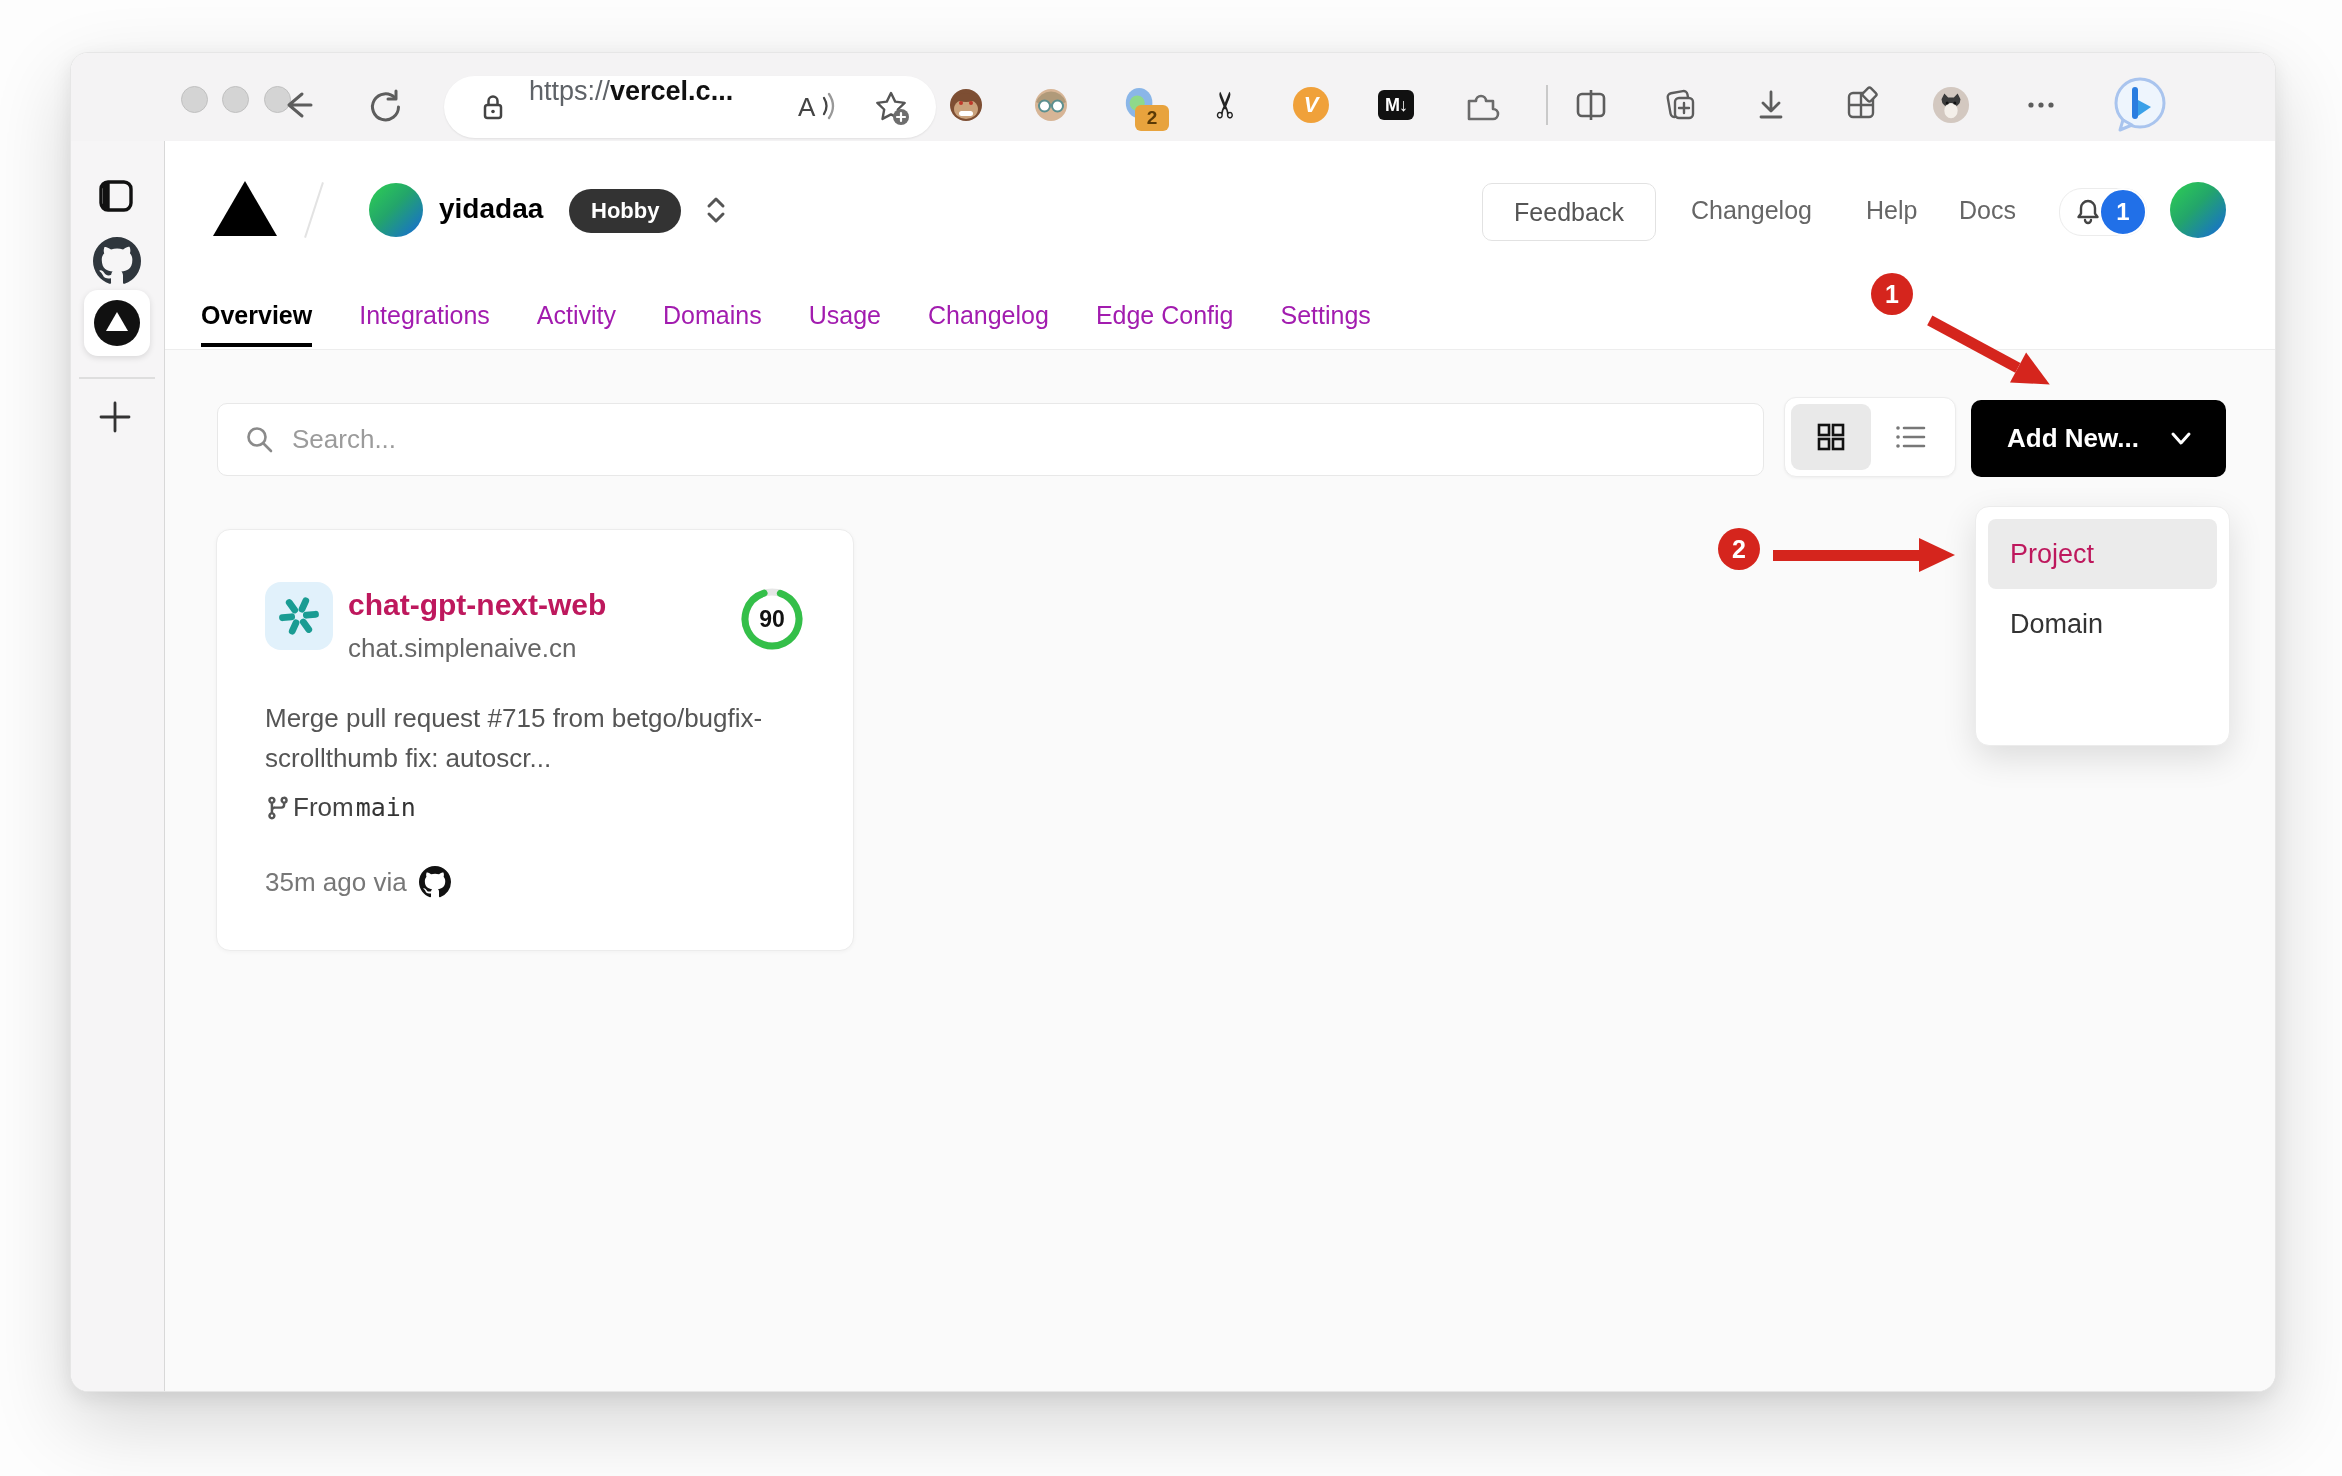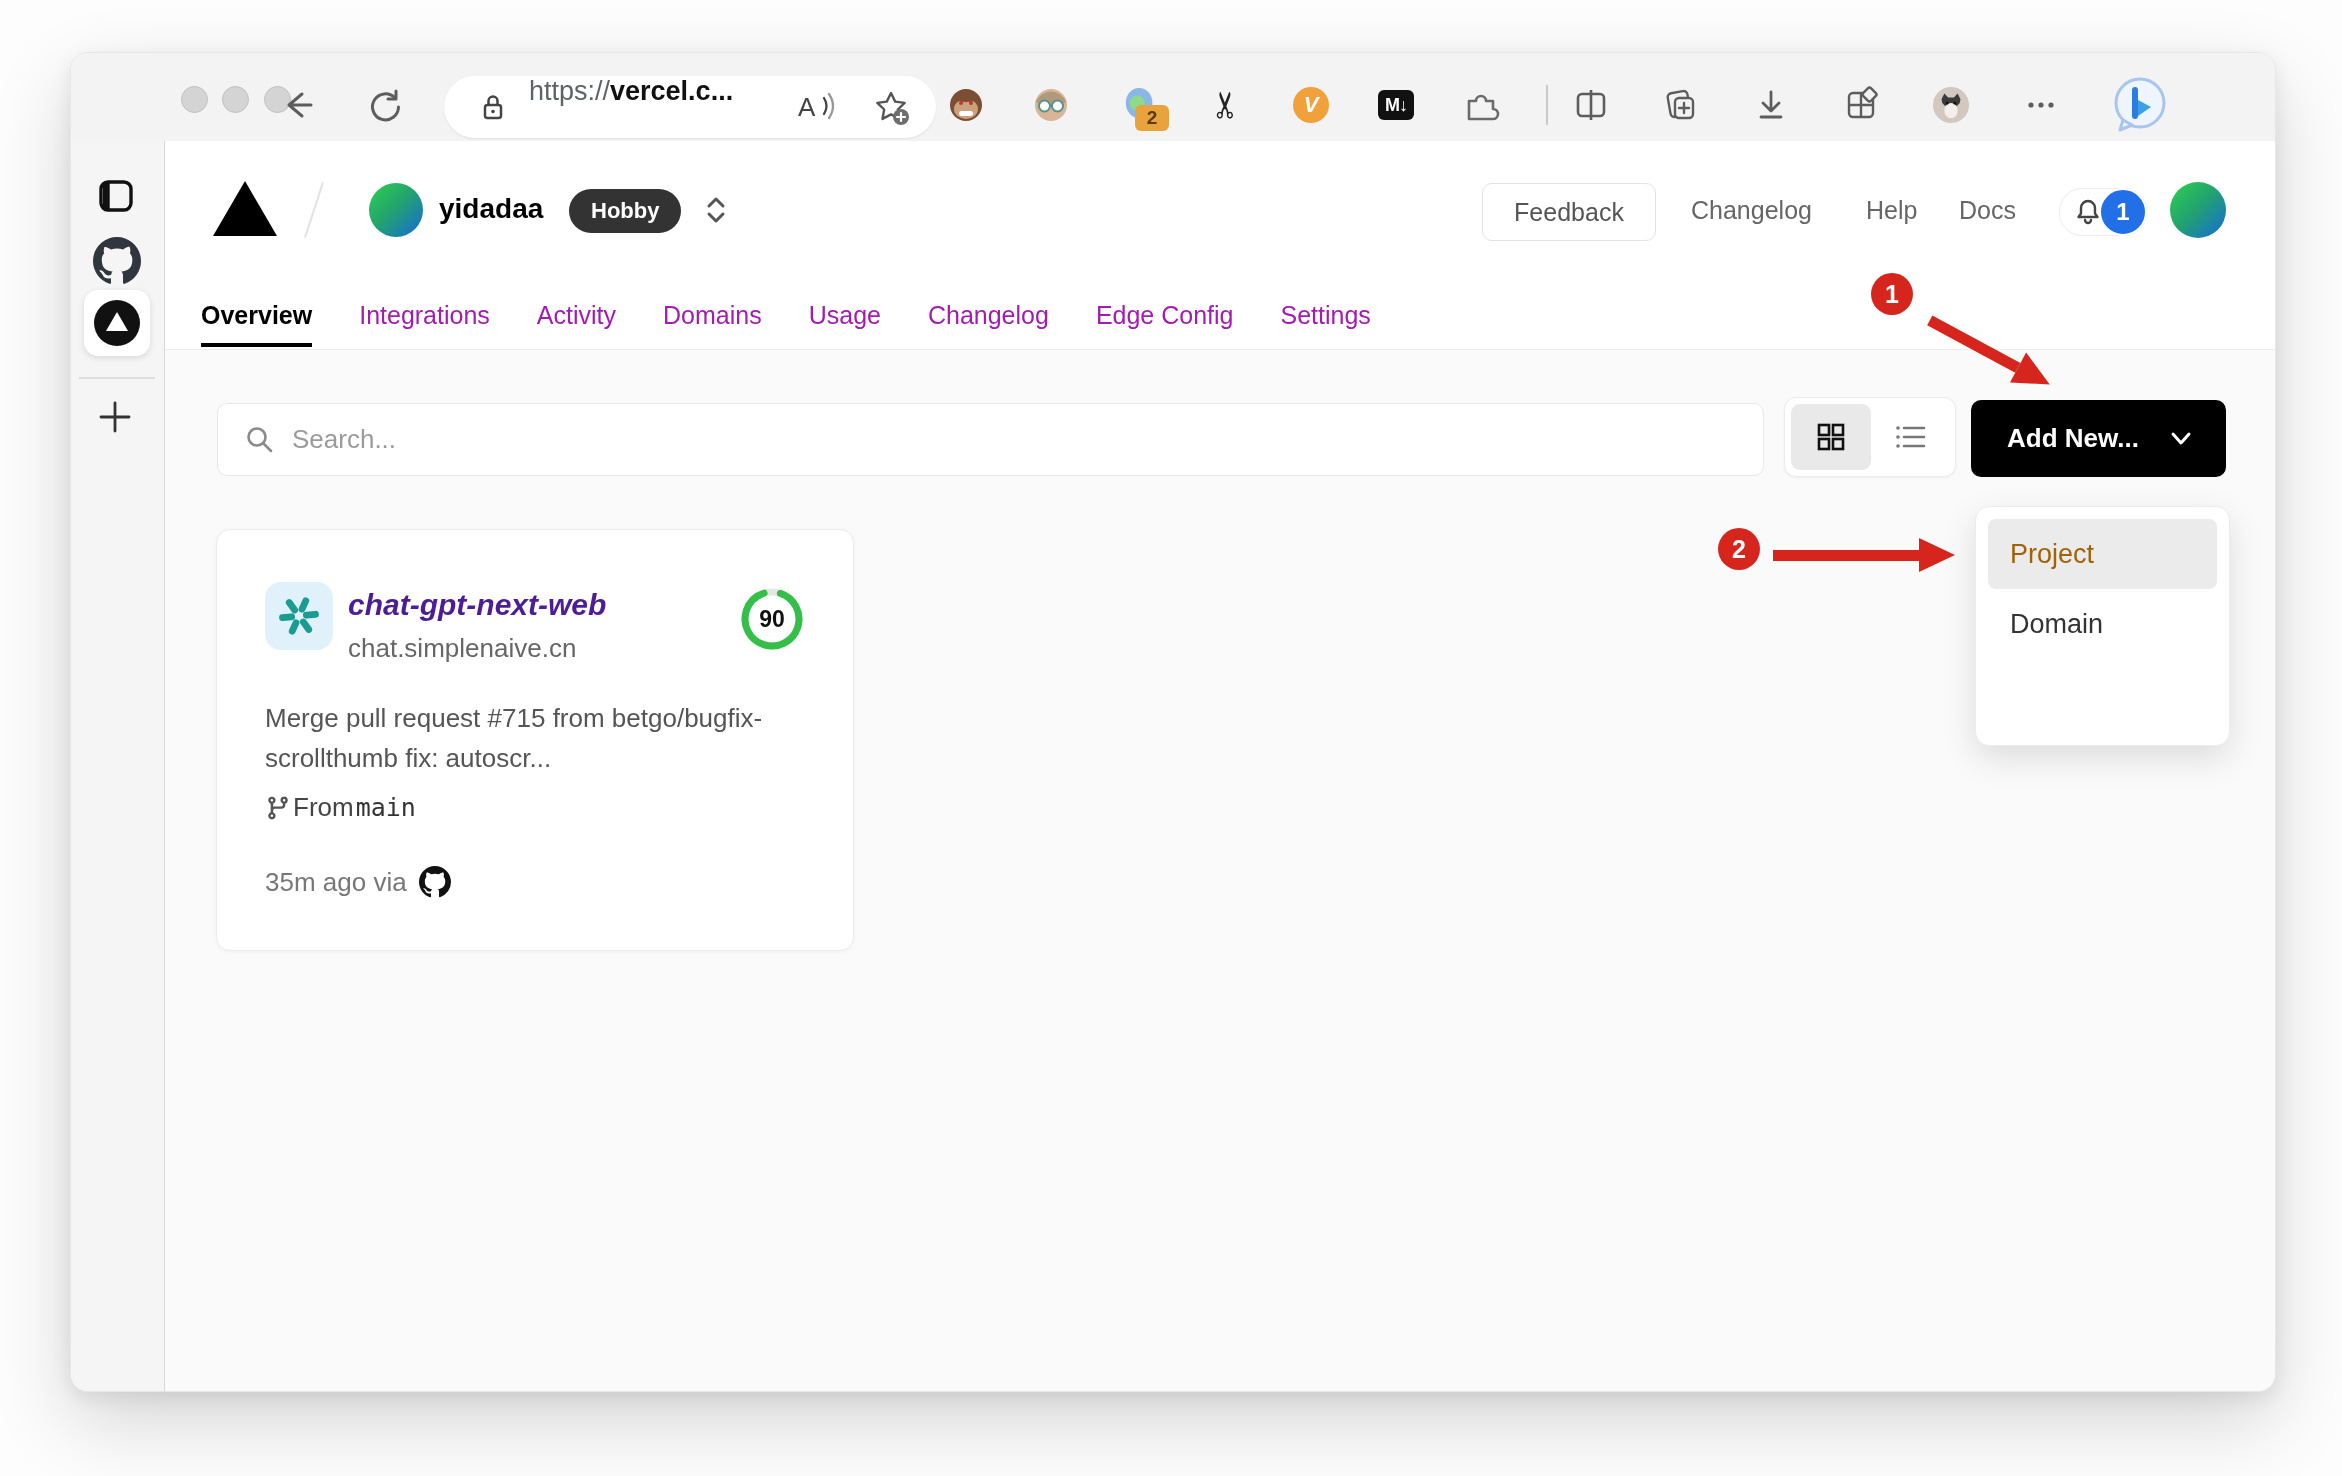--- a/index.html
+++ b/index.html
@@ -57,27 +57,27 @@
   .toggle-group{position:absolute;left:1619px;top:256px;width:170px;height:78px;background:#fff;border:1px solid #ececec;
     border-radius:12px;box-shadow:0 1px 3px rgba(0,0,0,.05);}
   .toggle-sel{position:absolute;left:6px;top:6px;width:80px;height:66px;border-radius:9px;background:#e9e9e9;
     display:flex;align-items:center;justify-content:center;}
   .add-new{position:absolute;left:1806px;top:259px;width:255px;height:77px;border-radius:10px;background:#000;cursor:pointer;}
   .add-new-label{position:absolute;left:36px;top:0;height:77px;display:flex;align-items:center;color:#fff;font-size:26px;font-weight:600;}
   
   .dropdown{position:absolute;left:1810px;top:365px;width:255px;height:240px;background:#fff;border:1px solid #ececec;
     border-radius:14px;box-shadow:0 12px 34px rgba(0,0,0,.12);z-index:40;box-sizing:border-box;padding:12px;}
   .dd-item{height:70px;display:flex;align-items:center;font-size:27px;color:#333;padding-left:22px;border-radius:8px;}
-  .dd-item.hl{background:#ebebeb;color:#a16207;text-align:center;}
+  .dd-item.hl{background:#ebebeb;color:#be185d;text-align:center;}
   
   .card{position:absolute;left:51px;top:388px;width:636px;height:420px;background:#fff;border:1px solid #ececec;
     border-radius:14px;box-shadow:0 1px 4px rgba(0,0,0,.04);}
   .app-icon{position:absolute;left:48px;top:52px;width:68px;height:68px;border-radius:16px;background:#e1f1fb;
     display:flex;align-items:center;justify-content:center;}
-  .card-title{position:absolute;left:131px;top:58px;font-size:30px;font-weight:700;color:#4c1d95;font-style:italic;}
+  .card-title{position:absolute;left:131px;top:58px;font-size:30px;font-weight:700;color:#be185d;}
   .card-domain{position:absolute;left:131px;top:103px;font-size:26px;color:#666;}
   .ring-wrap{position:absolute;left:522px;top:56px;width:66px;height:66px;}
   .ring-num{position:absolute;left:0;top:0;width:66px;height:66px;display:flex;align-items:center;justify-content:center;
     font-size:23px;font-weight:600;color:#111;}
   .commit{position:absolute;left:48px;top:168px;width:545px;font-size:26px;color:#555;line-height:40px;}
   .branch-row{position:absolute;left:48px;top:262px;display:flex;align-items:center;gap:2px;}
   .branch-from{font-size:26px;color:#444;}
   .branch-name{font-size:25px;color:#333;font-family:"DejaVu Sans Mono",monospace;}
   .card-footer{position:absolute;left:48px;top:336px;display:flex;align-items:center;gap:12px;}
   .deploy-meta{font-size:26px;color:#777;}

